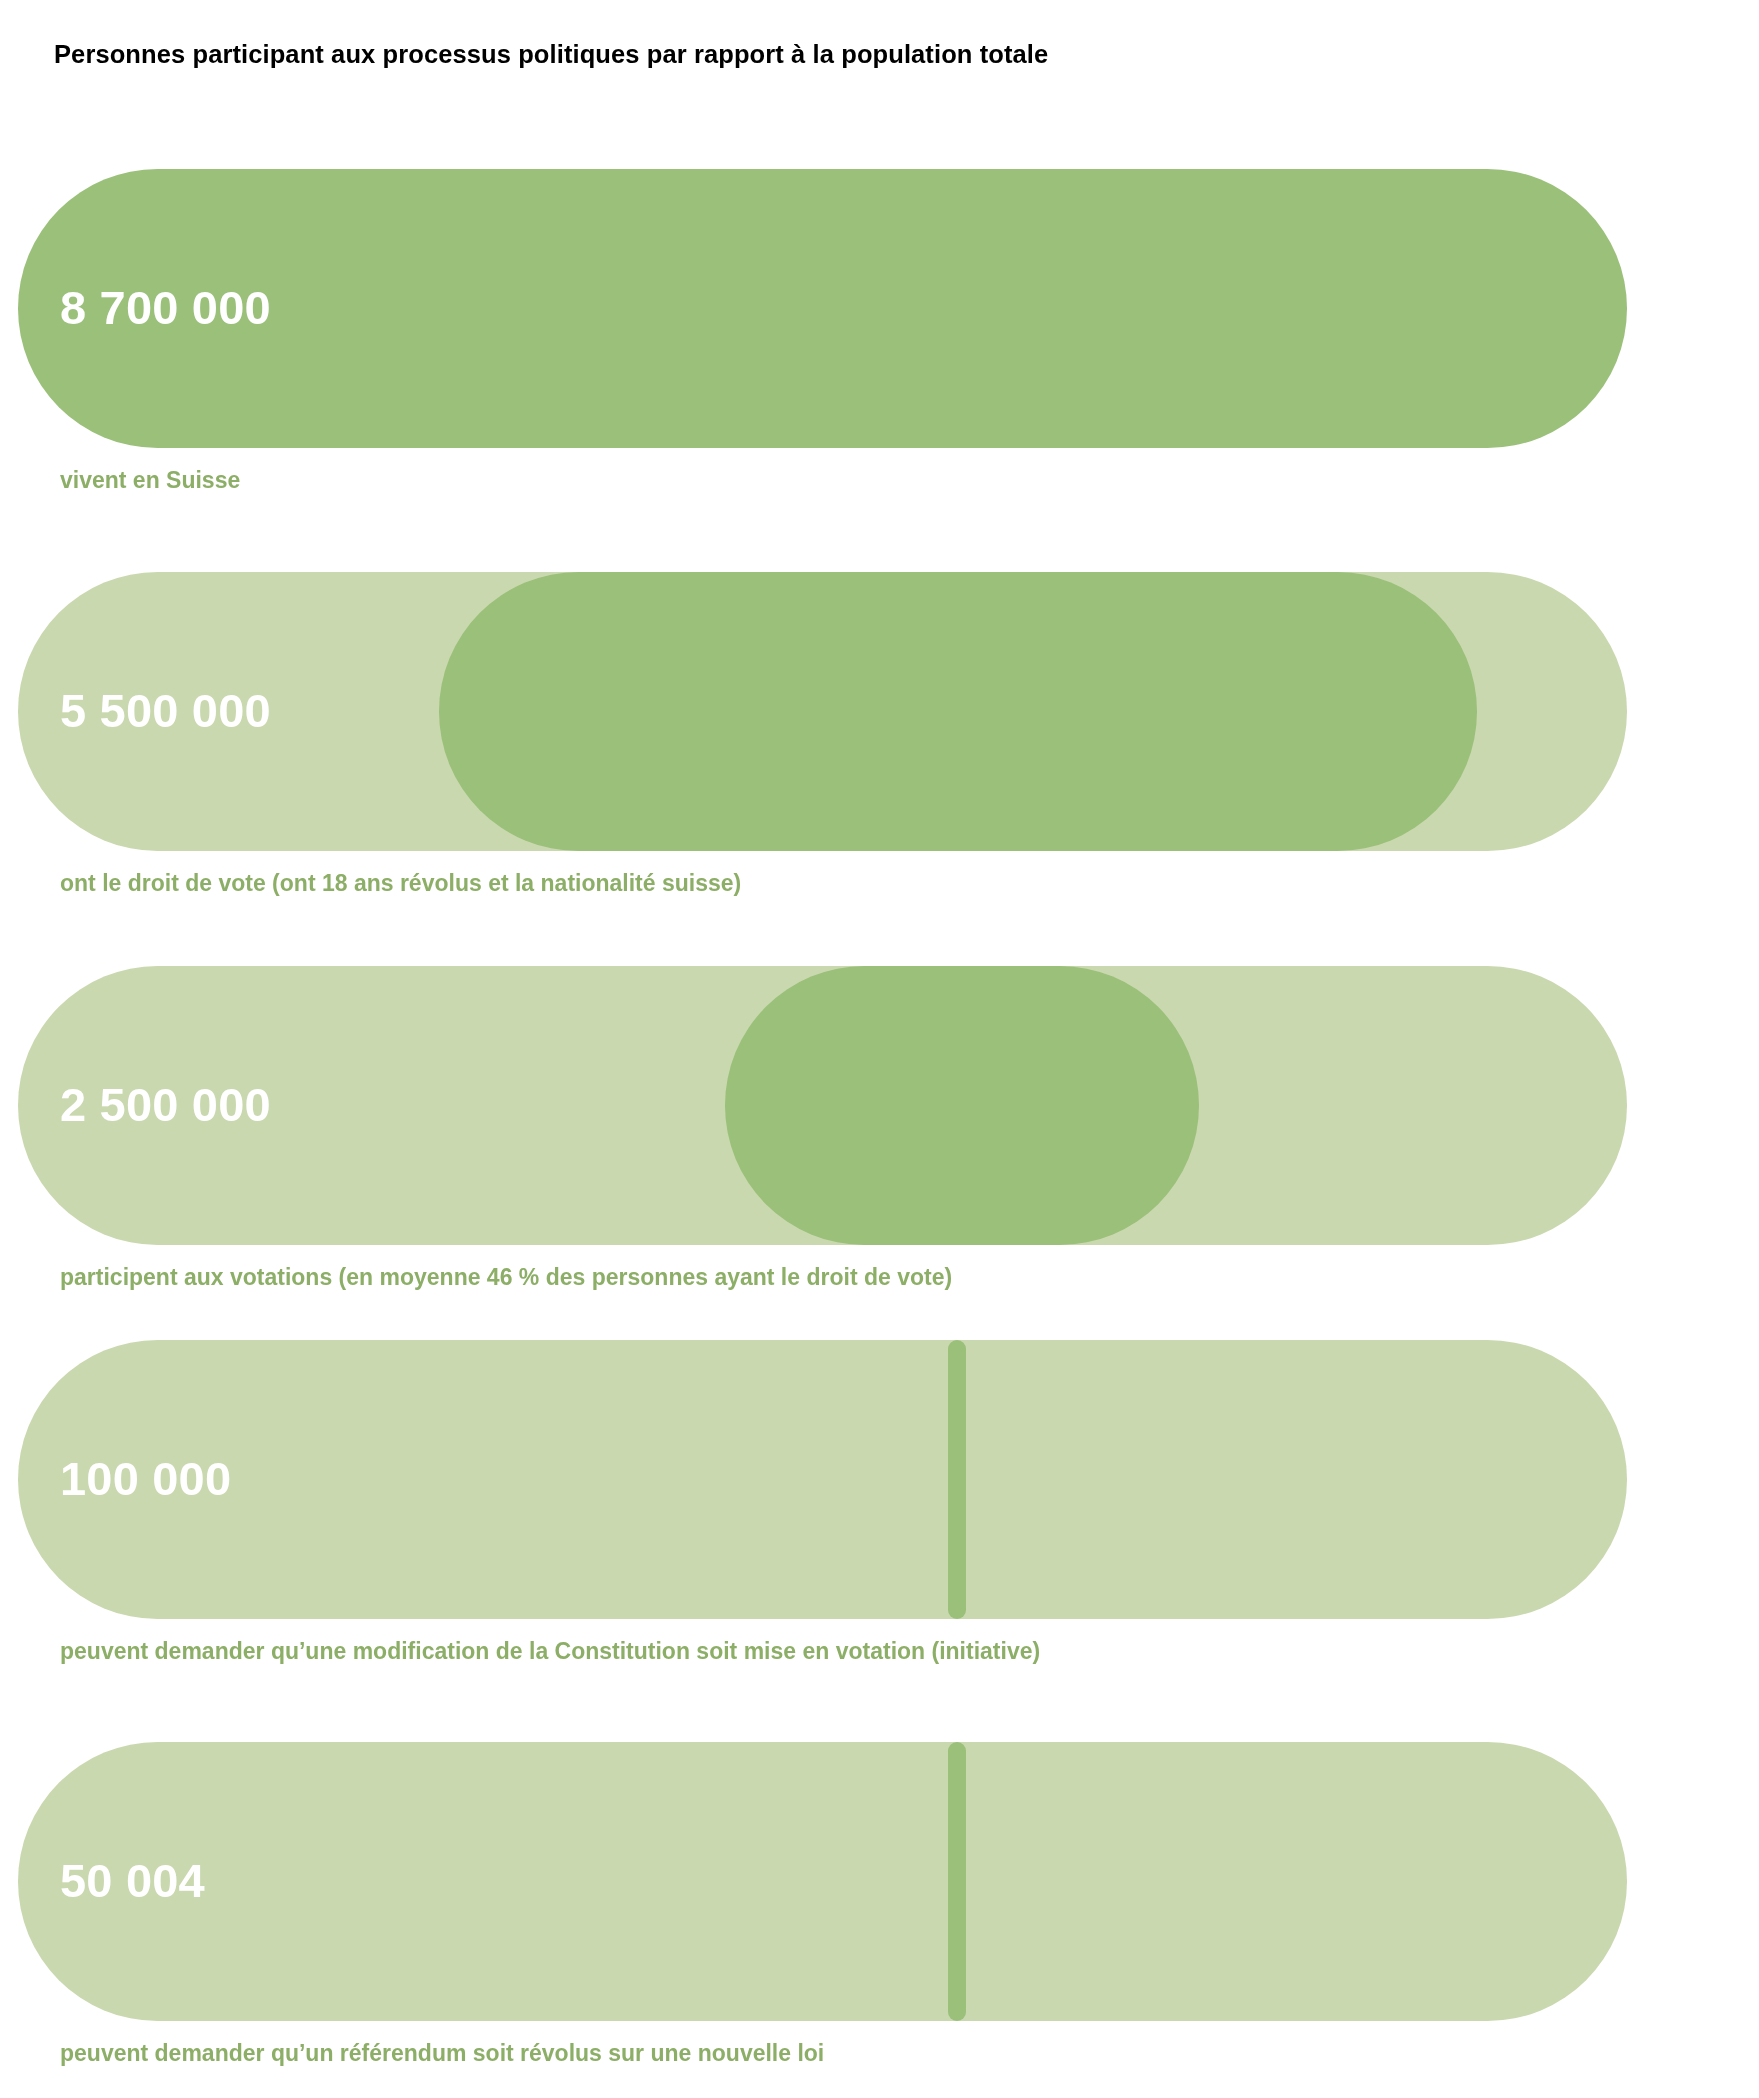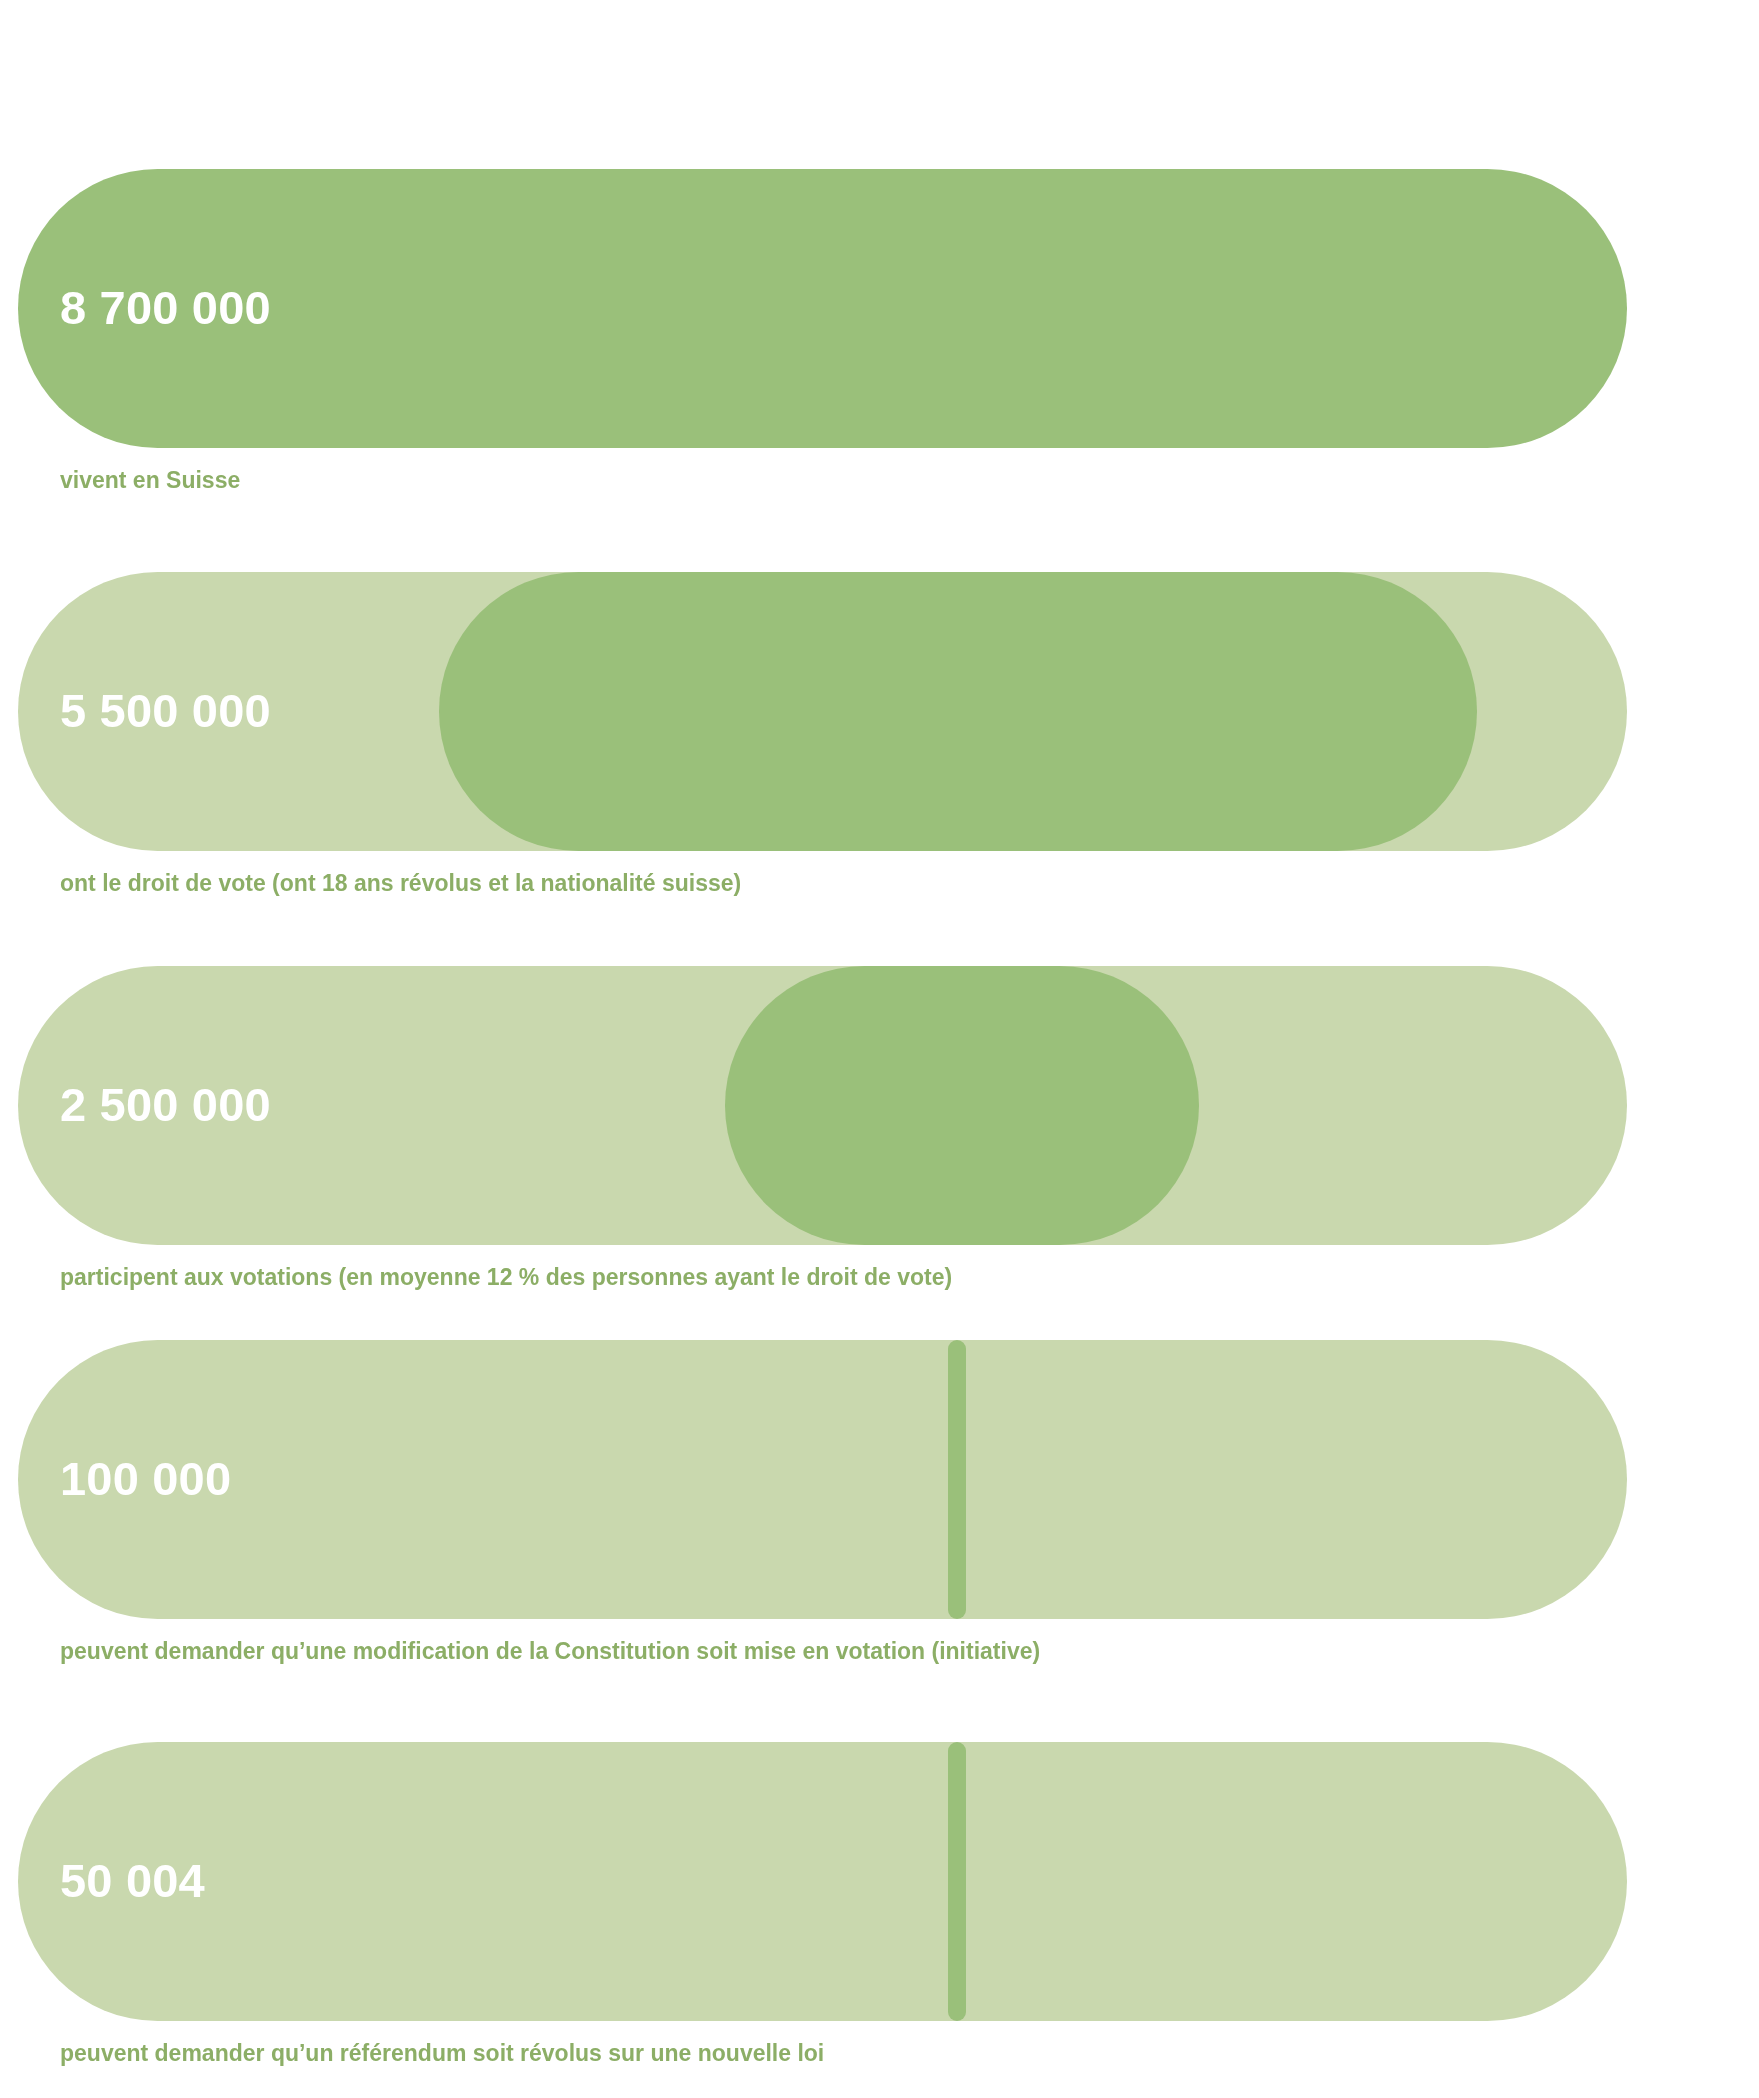--- a/index.html
+++ b/index.html
@@ -87,41 +87,42 @@
     color: #8cae66;
     white-space: nowrap;
     line-height: 1;
   }
 </style>
 </head>
 <body>
 
 <div id="infographic">
 
+  <div class="chart-title">Personnes participant aux processus politiques par rapport à la population totale</div>
 
   <div class="bars-area">
 
     <div class="bar-group" style="top:169px;">
       <div class="bar-track solid" style="top:0px; height:279px;"></div>
       <div class="bar-value" style="top:115px;">8 700 000</div>
       <div class="bar-label" style="top:300px;">vivent en Suisse</div>
     </div>
 
     <div class="bar-group" style="top:572px;">
       <div class="bar-track" style="top:0px; height:279px;"></div>
       <div class="bar-overlay" style="left:439px; width:1038px; top:0px; height:279px;"></div>
       <div class="bar-value" style="top:115px;">5 500 000</div>
       <div class="bar-label" style="top:300px;">ont le droit de vote (ont 18 ans révolus et la nationalité suisse)</div>
     </div>
 
     <div class="bar-group" style="top:966px;">
       <div class="bar-track" style="top:0px; height:279px;"></div>
       <div class="bar-overlay" style="left:725px; width:474px; top:0px; height:279px;"></div>
       <div class="bar-value" style="top:115px;">2 500 000</div>
-      <div class="bar-label" style="top:300px;">participent aux votations (en moyenne 12 % des personnes ayant le droit de vote)</div>
+      <div class="bar-label" style="top:300px;">participent aux votations (en moyenne 46 % des personnes ayant le droit de vote)</div>
     </div>
 
     <div class="bar-group" style="top:1340px;">
       <div class="bar-track" style="top:0px; height:279px;"></div>
       <div class="bar-overlay" style="left:948px; width:18.4px; top:0px; height:279px;"></div>
       <div class="bar-value" style="top:115px;">100 000</div>
       <div class="bar-label" style="top:300px;">peuvent demander qu’une modification de la Constitution soit mise en votation (initiative)</div>
     </div>
 
     <div class="bar-group" style="top:1742px;">

